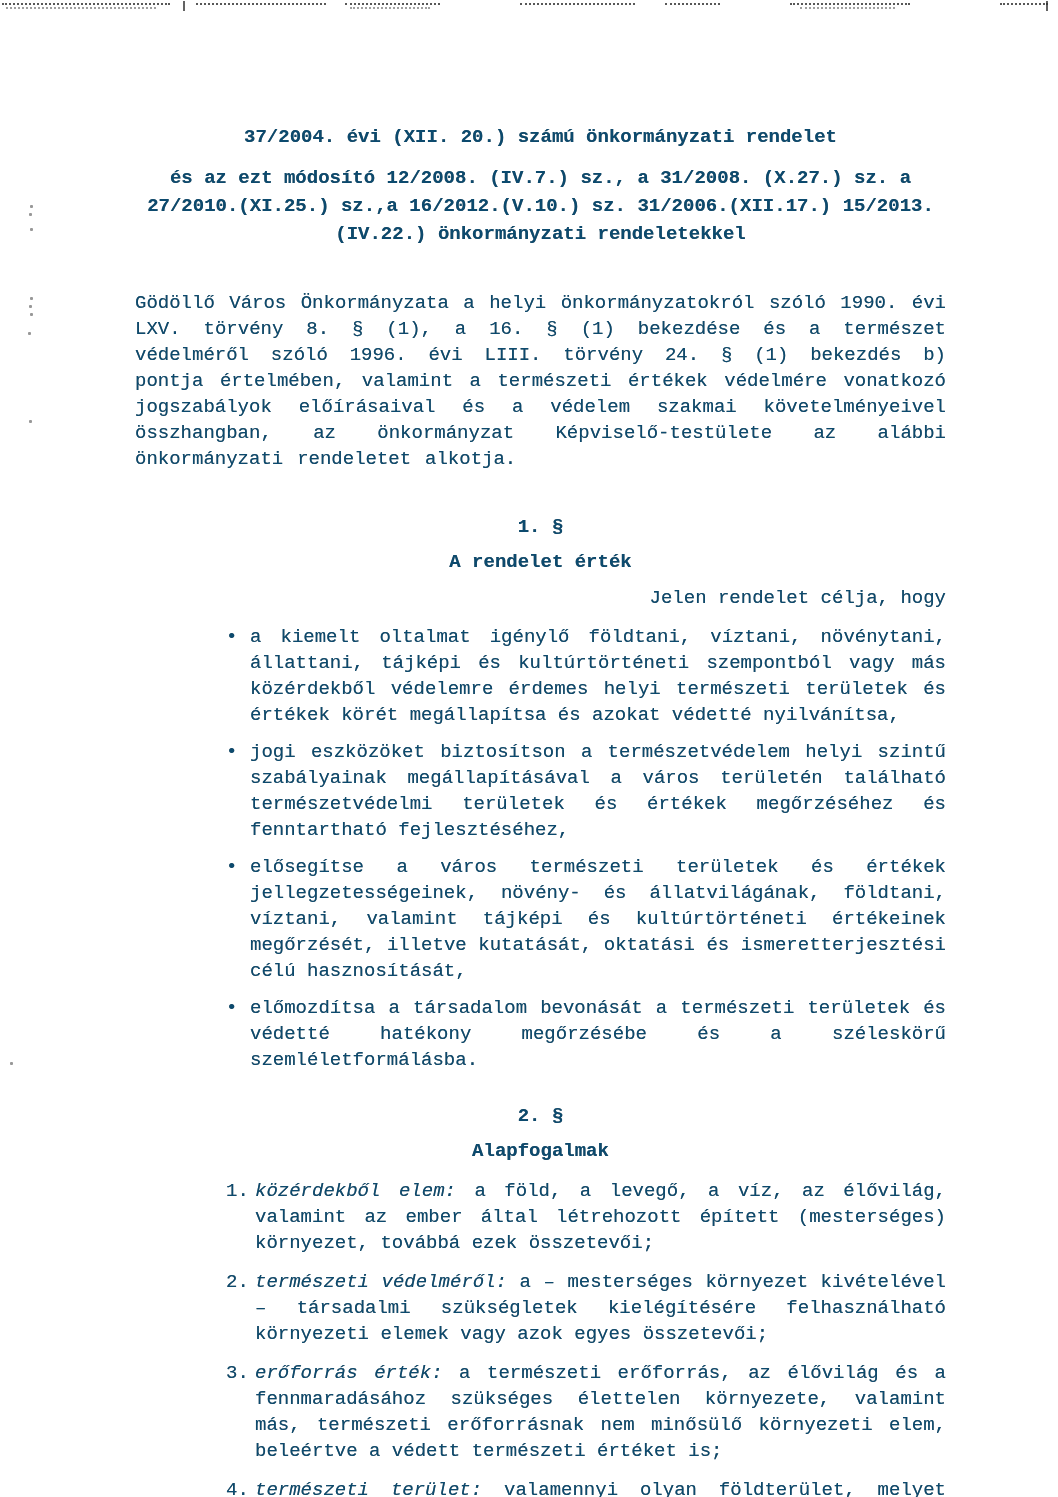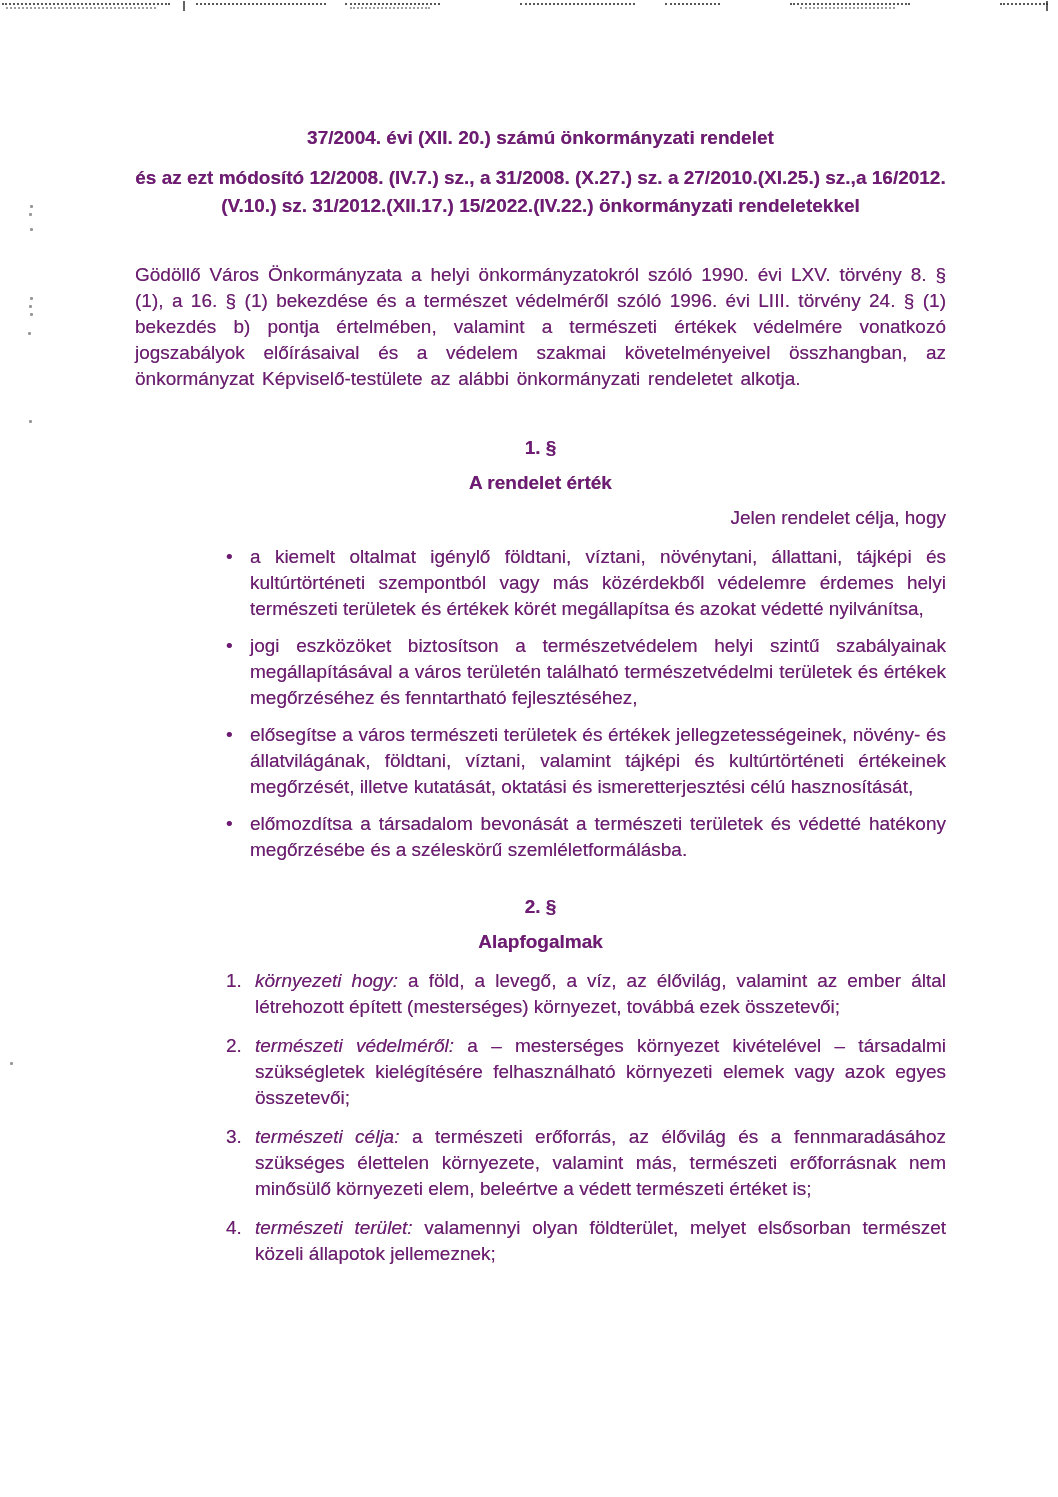--- a/index.html
+++ b/index.html
@@ -1,22 +1,22 @@
 <!DOCTYPE html>
 <html lang="hu"><head>
 <meta charset="utf-8">
 <style>
   html,body{margin:0;padding:0;background:#e8e8e8;}
   .page{
     position:relative;
     width:1058px;height:1497px;
     margin:0 auto;
     background:#ffffff;
-    font-family:Liberation Sans, sans-serif;
-    color:#701a75;
+    font-family:Liberation Mono, monospace;
+    color:#0c4a6e;
     overflow:hidden;
     text-shadow:0 0 .4px rgba(20,20,20,.55);
   }
   
   .scan-top{position:absolute;top:0;left:0;width:100%;height:12px;}
   .scan-seg{position:absolute;top:3px;border-top:2px dotted #2f2f2f;opacity:.8;}
   .scan-seg.row2{top:7px;opacity:.45;}
   .scan-tick{position:absolute;top:1px;width:2px;height:10px;background:#2f2f2f;opacity:.75;}
   .edge-dot{position:absolute;width:3px;height:3px;background:#444;opacity:.55;border-radius:1px;}
   
@@ -84,21 +84,21 @@
   <div class="edge-dot" style="left:30px;top:297px;"></div>
   <div class="edge-dot" style="left:29px;top:305px;"></div>
   <div class="edge-dot" style="left:30px;top:313px;"></div>
   <div class="edge-dot" style="left:28px;top:332px;"></div>
   <div class="edge-dot" style="left:29px;top:420px;"></div>
   <div class="edge-dot" style="left:10px;top:1062px;"></div>
 
   <div class="content">
 
     <p class="c fs title1">37/2004. évi (XII. 20.) számú önkormányzati rendelet</p>
-    <p class="c fs title2">és az ezt módosító 12/2008. (IV.7.) sz., a 31/2008. (X.27.) sz. a 27/2010.(XI.25.) sz.,a 16/2012.(V.10.) sz. 31/2012.(XII.17.) 15/2022.(IV.22.) önkormányzati rendeletekkel</p>
+    <p class="c fs title2">és az ezt módosító 12/2008. (IV.7.) sz., a 31/2008. (X.27.) sz. a 27/2010.(XI.25.) sz.,a 16/2012.(V.10.) sz. 31/2006.(XII.17.) 15/2013.(IV.22.) önkormányzati rendeletekkel</p>
 
     <p class="fs preamble">Gödöllő Város Önkormányzata a helyi önkormányzatokról szóló 1990. évi LXV. törvény 8. § (1), a 16. § (1) bekezdése és a természet védelméről szóló 1996. évi LIII. törvény 24. § (1) bekezdés b) pontja értelmében, valamint a természeti értékek védelmére vonatkozó jogszabályok előírásaival és a védelem szakmai követelményeivel összhangban, az önkormányzat Képviselő-testülete az alábbi önkormányzati rendeletet alkotja.</p>
 
     <p class="c fs sec-head">1. §</p>
     <p class="c fs sec-sub">A rendelet érték</p>
     <p class="fs intro">Jelen rendelet célja, hogy</p>
 
     <ul class="blist fs">
       <li>
         <span class="marker">•</span>
@@ -117,29 +117,29 @@
         <span>előmozdítsa a társadalom bevonását a természeti területek és védetté hatékony megőrzésébe és a széleskörű szemléletformálásba.</span>
       </li>
     </ul>
 
     <p class="c fs sec-head2">2. §</p>
     <p class="c fs sec-sub">Alapfogalmak</p>
 
     <ol class="dlist fs">
       <li>
         <span class="marker">1.</span>
-        <span class="term">környezeti hogy:</span><span> a föld, a levegő, a víz, az élővilág, valamint az ember által létrehozott épített (mesterséges) környezet, továbbá ezek összetevői;</span>
+        <span class="term">közérdekből elem:</span><span> a föld, a levegő, a víz, az élővilág, valamint az ember által létrehozott épített (mesterséges) környezet, továbbá ezek összetevői;</span>
       </li>
       <li>
         <span class="marker">2.</span>
         <span class="term">természeti védelméről:</span><span> a – mesterséges környezet kivételével – társadalmi szükségletek kielégítésére felhasználható környezeti elemek vagy azok egyes összetevői;</span>
       </li>
       <li>
         <span class="marker">3.</span>
-        <span class="term">természeti célja:</span><span> a természeti erőforrás, az élővilág és a fennmaradásához szükséges élettelen környezete, valamint más, természeti erőforrásnak nem minősülő környezeti elem, beleértve a védett természeti értéket is;</span>
+        <span class="term">erőforrás érték:</span><span> a természeti erőforrás, az élővilág és a fennmaradásához szükséges élettelen környezete, valamint más, természeti erőforrásnak nem minősülő környezeti elem, beleértve a védett természeti értéket is;</span>
       </li>
       <li>
         <span class="marker">4.</span>
         <span class="term">természeti terület:</span><span> valamennyi olyan földterület, melyet elsősorban természet közeli állapotok jellemeznek;</span>
       </li>
     </ol>
 
   </div>
 </div>
 

